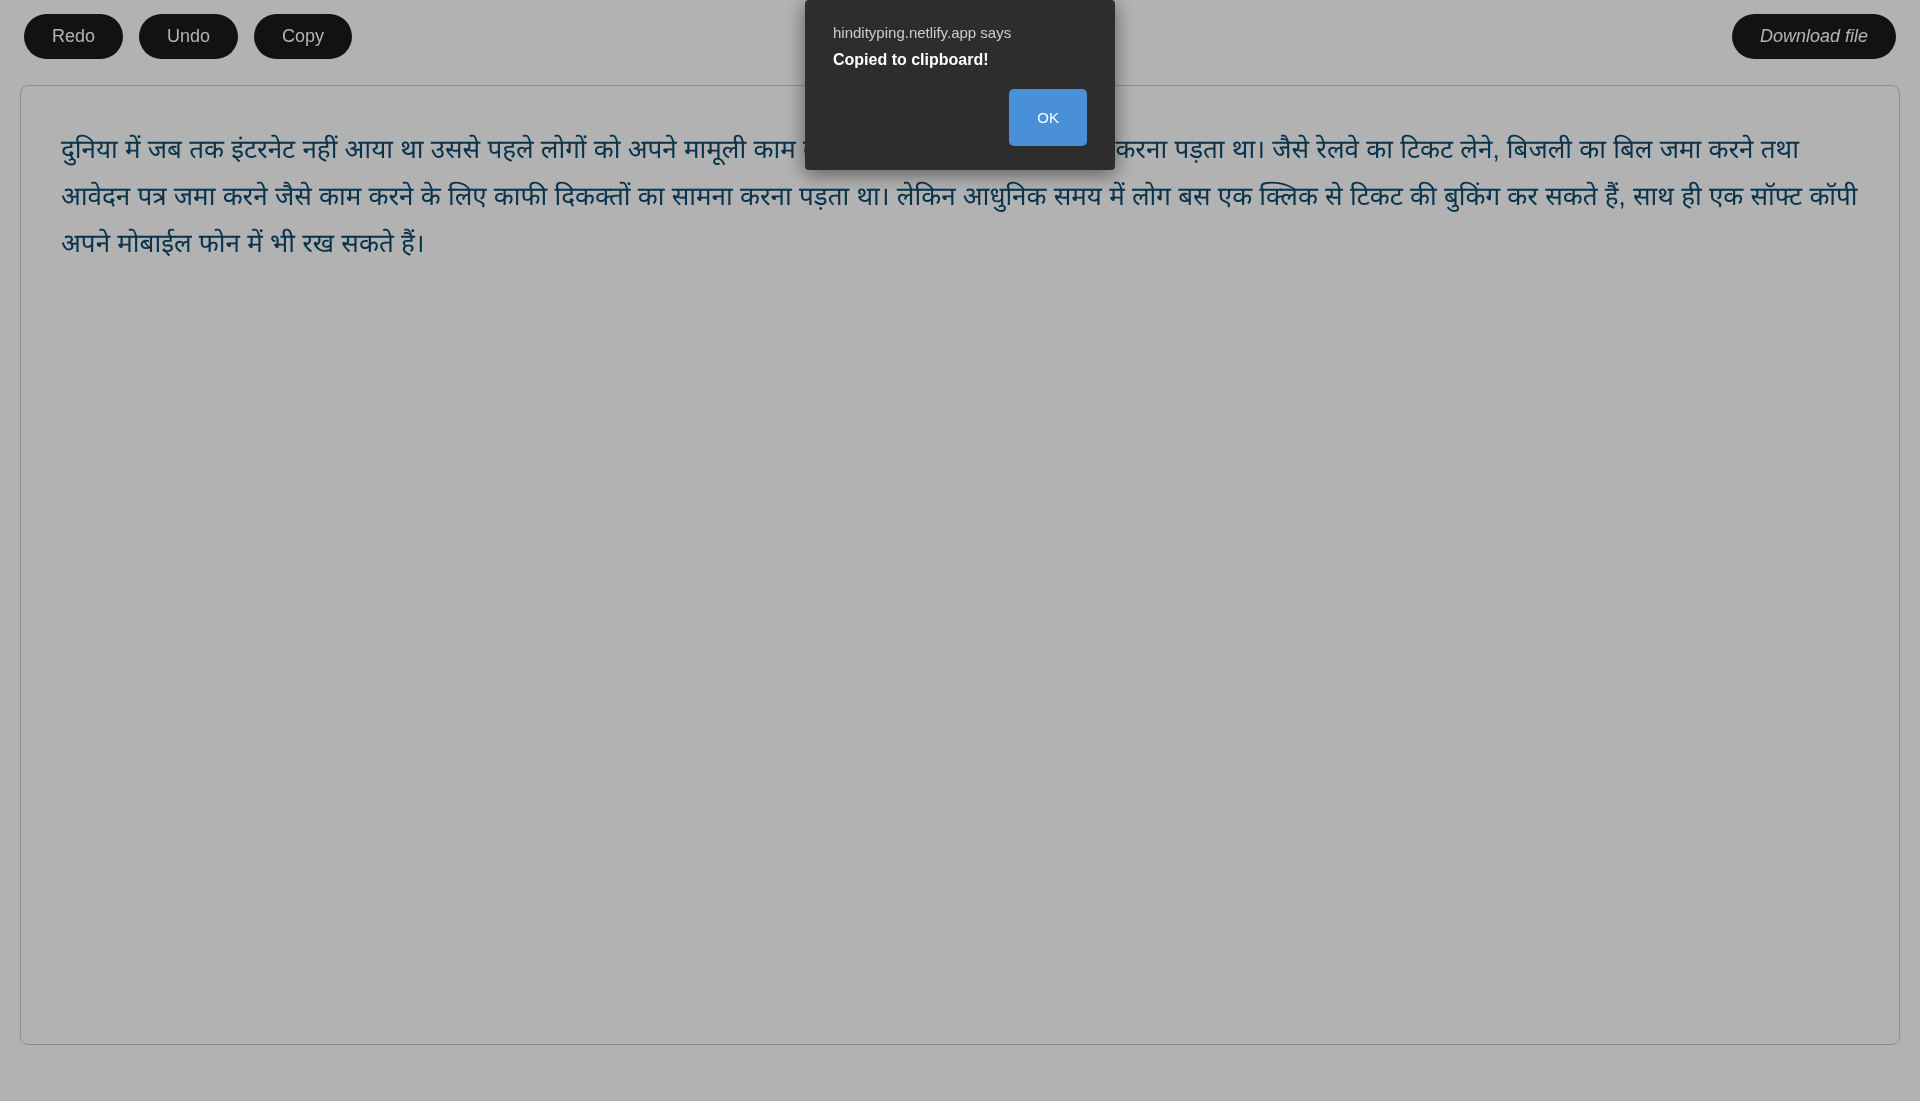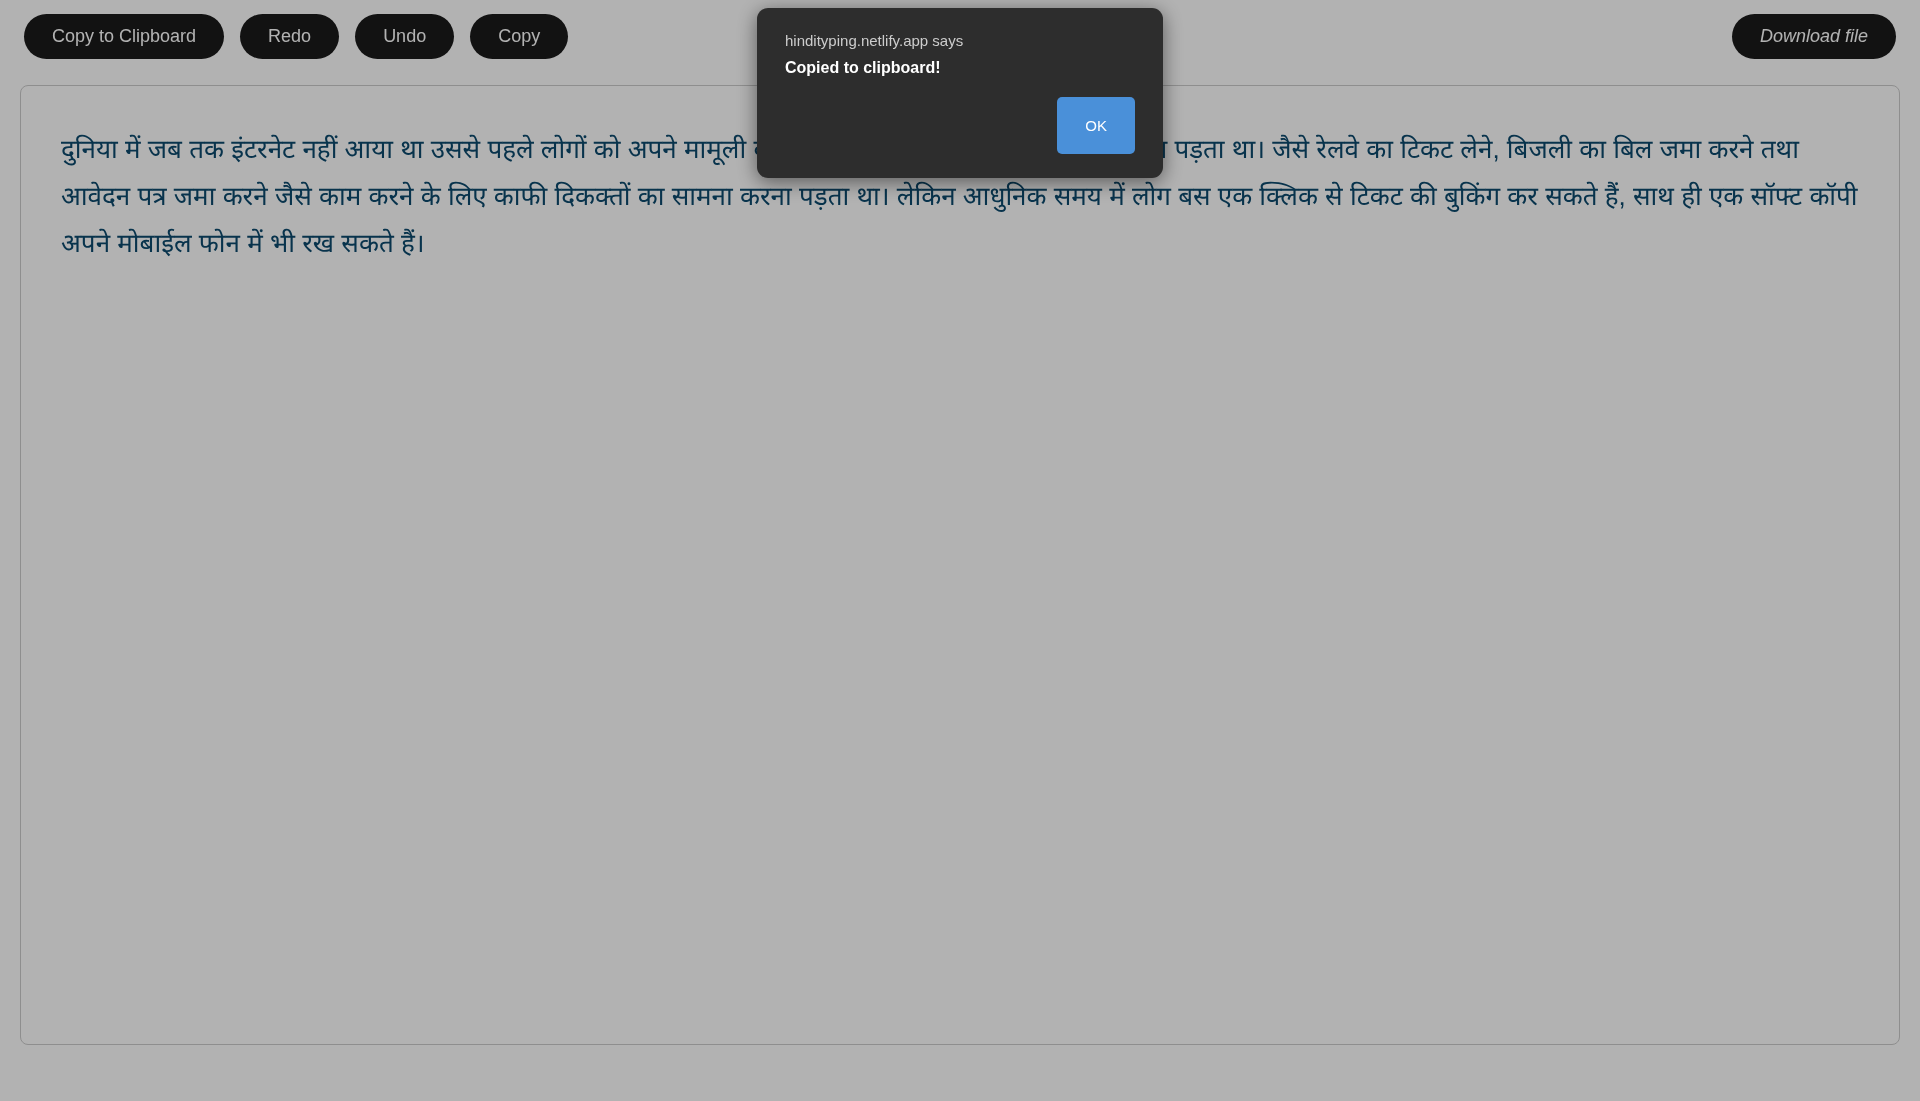--- a/index.html
+++ b/index.html
@@ -64,25 +64,25 @@
       display: flex;
       align-items: flex-start;
       justify-content: center;
       padding-top: 0px;
       z-index: 1000;
     }
 
     .dialog-box {
       background: #2d2d2d;
       color: #ffffff;
-      border-radius: 11px;
+      border-radius: 4px;
       padding: 24px 28px;
-      width: 406px;
+      width: 310px;
       position: absolute;
-      top: 8px;
+      top: 0px;
       left: 50%;
       transform: translateX(-50%);
       box-shadow: 0 4px 20px rgba(0,0,0,0.5);
     }
 
     .dialog-title {
       font-size: 15px;
       color: #cccccc;
       margin-bottom: 10px;
     }
@@ -108,21 +108,20 @@
     .clearfix::after {
       content: '';
       display: table;
       clear: both;
     }
   </style>
 </head>
 <body>
 
 <div class="toolbar">
-  <button class="btn-dark">Copy to Clipboard</button>
   <button class="btn-dark">Redo</button>
   <button class="btn-dark">Undo</button>
   <button class="btn-dark">Copy</button>
   <button class="btn-dark" style="margin-left: auto; font-style: italic;">Download file</button>
 </div>
 
 <div class="content-area">
   <p class="hindi-text">दुनिया में जब तक इंटरनेट नहीं आया था उससे पहले लोगों को अपने मामूली काम करने के लिए कई कई घंटे इंतजार करना पड़ता था।  जैसे रेलवे का टिकट लेने, बिजली का बिल जमा करने तथा आवेदन पत्र जमा करने जैसे काम करने के लिए काफी दिकक्तों का सामना करना पड़ता था।  लेकिन आधुनिक समय में लोग बस एक क्लिक से टिकट की बुकिंग कर सकते हैं, साथ ही एक सॉफ्ट कॉपी अपने मोबाईल फोन में भी रख सकते हैं।</p>
 </div>
 

